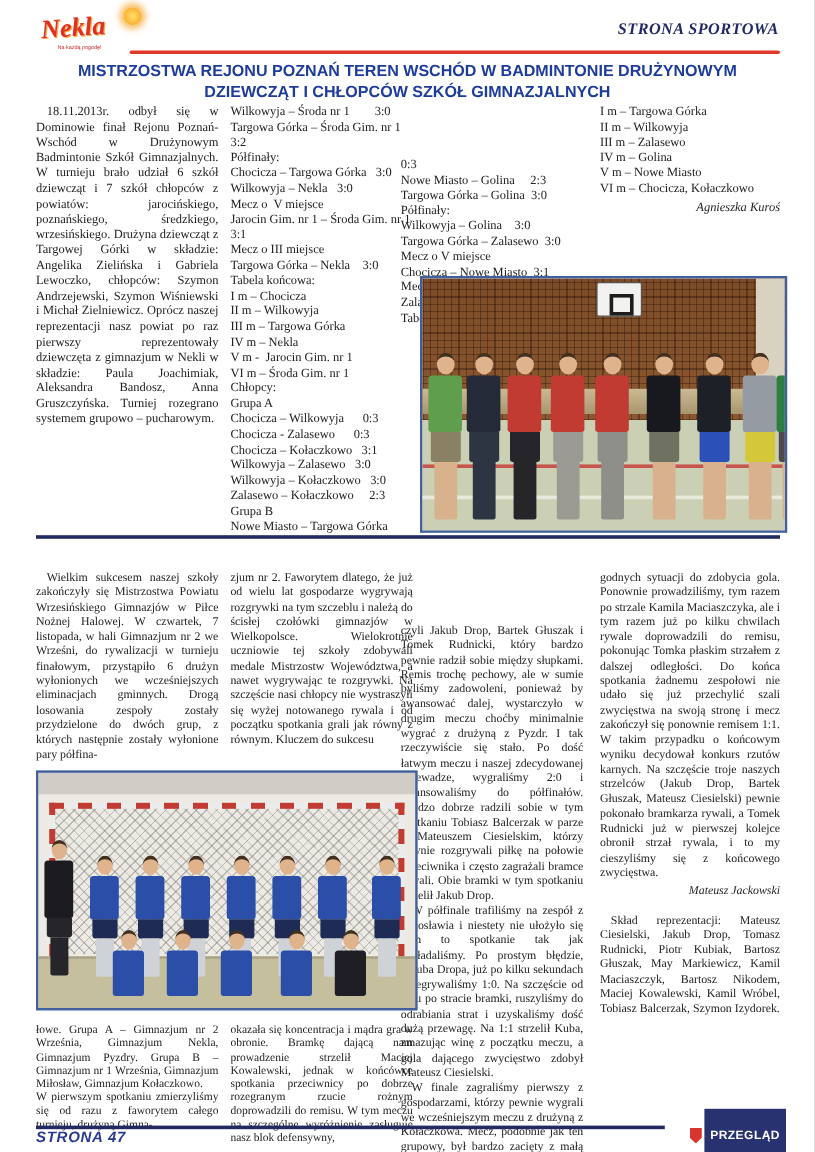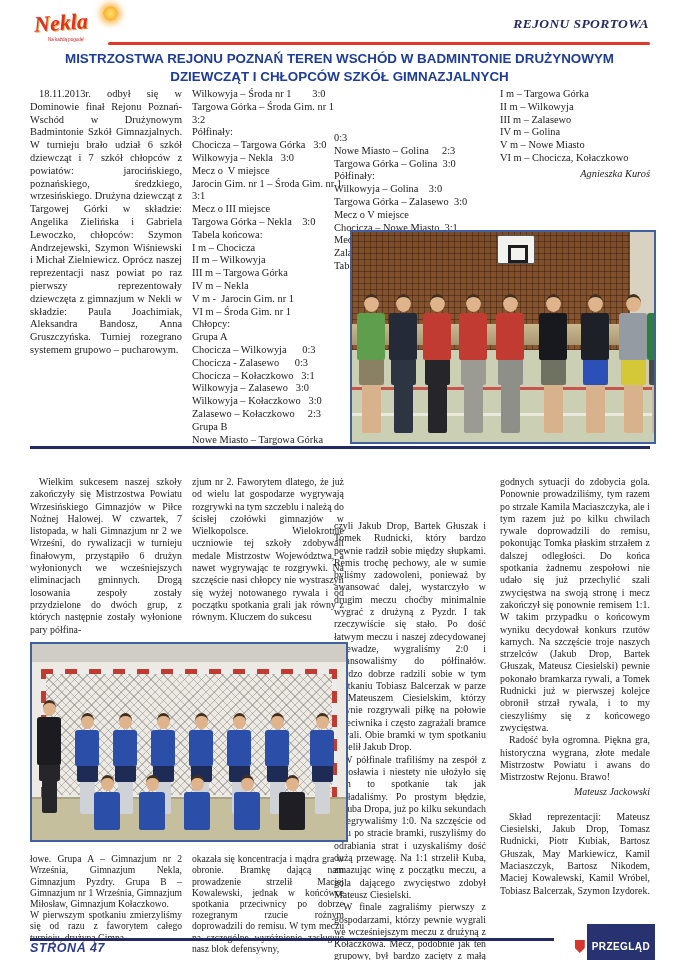--- a/index.html
+++ b/index.html
@@ -101,21 +101,21 @@
 <body>
 
 <div class="page">
 
   <div class="logo">
     <div class="sun"></div>
     <div class="logo-text">Nekla</div>
     <div class="logo-tag">Na każdą pogodę!</div>
   </div>
   <div class="hline"></div>
-  <div class="kronika">REJONU SPORTOWA</div>
+  <div class="kronika">STRONA SPORTOWA</div>
 
   <h1 class="a1title" style="margin:0;">MISTRZOSTWA REJONU POZNAŃ TEREN WSCHÓD W BADMINTONIE DRUŻYNOWYM
 DZIEWCZĄT I CHŁOPCÓW SZKÓŁ GIMNAZJALNYCH</h1>
 
   <div class="col a1 c1">
     <p>18.11.2013r. odbył się w Dominowie finał Rejonu Poznań-Wschód w Drużynowym Badmintonie Szkół Gimnazjalnych. W turnieju brało udział 6 szkół dziewcząt i 7 szkół chłopców z powiatów: jarocińskiego, poznańskiego, średzkiego, wrzesińskiego. Drużyna dziewcząt z Targowej Górki w składzie: Angelika Zielińska i Gabriela Lewoczko, chłopców: Szymon Andrzejewski, Szymon Wiśniewski i Michał Zielniewicz. Oprócz naszej reprezentacji nasz powiat po raz pierwszy reprezentowały dziewczęta z gimnazjum w Nekli w składzie: Paula Joachimiak, Aleksandra Bandosz, Anna Gruszczyńska. Turniej rozegrano systemem grupowo – pucharowym.</p>
   </div>
   <div class="col a1 c2">
     <div class="res">Wilkowyja – Środa nr 1        3:0
 Targowa Górka – Środa Gim. nr 1  3:2
@@ -241,21 +241,20 @@
   <div class="col a2 c2">
     <p style="text-indent:0;">zjum nr 2. Faworytem dlatego, że już od wielu lat gospodarze wygrywają rozgrywki na tym szczeblu i należą do ścisłej czołówki gimnazjów w Wielkopolsce. Wielokrotnie uczniowie tej szkoły zdobywali medale Mistrzostw Województwa, a nawet wygrywając te rozgrywki. Na szczęście nasi chłopcy nie wystraszyli się wyżej notowanego rywala i od początku spotkania grali jak równy z równym. Kluczem do sukcesu</p>
   </div>
   <div class="col a2 c3">
     <p style="text-indent:0;">czyli Jakub Drop, Bartek Głuszak i Tomek Rudnicki, który bardzo pewnie radził sobie między słupkami. Remis trochę pechowy, ale w sumie byliśmy zadowoleni, ponieważ by awansować dalej, wystarczyło w drugim meczu choćby minimalnie wygrać z drużyną z Pyzdr. I tak rzeczywiście się stało. Po dość łatwym meczu i naszej zdecydowanej przewadze, wygraliśmy 2:0 i awansowaliśmy do półfinałów. Bardzo dobrze radzili sobie w tym spotkaniu Tobiasz Balcerzak w parze z Mateuszem Ciesielskim, którzy pewnie rozgrywali piłkę na połowie przeciwnika i często zagrażali bramce rywali. Obie bramki w tym spotkaniu strzelił Jakub Drop.</p>
     <p>W półfinale trafiliśmy na zespół z Miłosławia i niestety nie ułożyło się nam to spotkanie tak jak zakładaliśmy. Po prostym błędzie, Jakuba Dropa, już po kilku sekundach przegrywaliśmy 1:0. Na szczęście od razu po stracie bramki, ruszyliśmy do odrabiania strat i uzyskaliśmy dość dużą przewagę. Na 1:1 strzelił Kuba, zmazując winę z początku meczu, a gola dającego zwycięstwo zdobył Mateusz Ciesielski.</p>
     <p>W finale zagraliśmy pierwszy z gospodarzami, którzy pewnie wygrali we wcześniejszym meczu z drużyną z Kołaczkowa. Mecz, podobnie jak ten grupowy, był bardzo zacięty z małą ilością do-</p>
   </div>
   <div class="col a2 c4">
     <p style="text-indent:0;">godnych sytuacji do zdobycia gola. Ponownie prowadziliśmy, tym razem po strzale Kamila Maciaszczyka, ale i tym razem już po kilku chwilach rywale doprowadzili do remisu, pokonując Tomka płaskim strzałem z dalszej odległości. Do końca spotkania żadnemu zespołowi nie udało się już przechylić szali zwycięstwa na swoją stronę i mecz zakończył się ponownie remisem 1:1. W takim przypadku o końcowym wyniku decydował konkurs rzutów karnych. Na szczęście troje naszych strzelców (Jakub Drop, Bartek Głuszak, Mateusz Ciesielski) pewnie pokonało bramkarza rywali, a Tomek Rudnicki już w pierwszej kolejce obronił strzał rywala, i to my cieszyliśmy się z końcowego zwycięstwa.</p>
-    <p>Radość była ogromna. Piękna gra, historyczna wygrana, złote medale Mistrzostw Powiatu i awans do Mistrzostw Rejonu. Brawo!</p>
     <span class="author">Mateusz Jackowski</span>
     <p class="gap">Skład reprezentacji: Mateusz Ciesielski, Jakub Drop, Tomasz Rudnicki, Piotr Kubiak, Bartosz Głuszak, May Markiewicz, Kamil Maciaszczyk, Bartosz Nikodem, Maciej Kowalewski, Kamil Wróbel, Tobiasz Balcerzak, Szymon Izydorek.</p>
   </div>
 
   <div class="photo photo2">
     <div class="p2ceiling"></div>
     <div class="p2wall"></div>
     <div class="p2net"></div>
     <div class="p2bar"></div>
     <div class="p2post left"></div>

